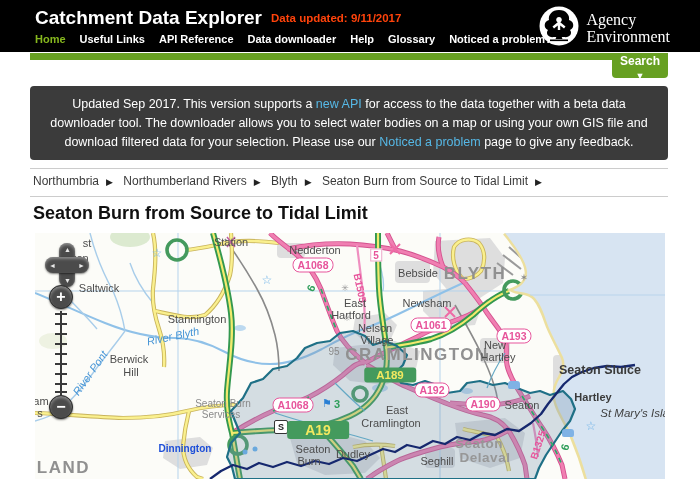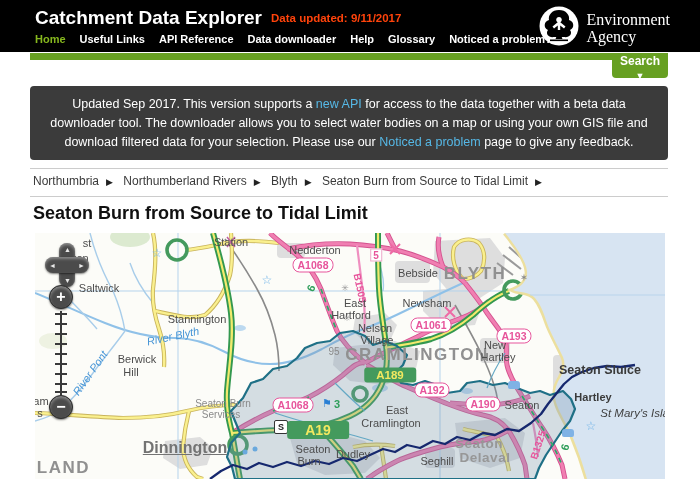--- a/index.html
+++ b/index.html
@@ -35,21 +35,21 @@
   .sep{margin:0 7px;font-size:9px;color:#222;}
   .sep::after{content:attr(data-ch);}
   .page-title{position:absolute;left:33px;top:203px;font-size:18px;font-weight:bold;color:#111;margin:0;}
 
   
   .map{position:absolute;left:35px;top:233px;width:630px;height:246px;overflow:hidden;background:#fcfcf8;cursor:grab;}
   .map svg{position:absolute;left:0;top:0;}
   .map-labels{position:absolute;left:0;top:0;width:630px;height:246px;}
   .mlab{position:absolute;transform:translate(-50%,-50%);white-space:nowrap;}
   .town{font-size:11px;color:#4c4c4c;}
-  .town-bold{font-size:16px;font-weight:bold;color:#737373;text-decoration:underline;}
+  .town-bold{font-size:10px;font-weight:bold;color:#1d4ed8;}
   .city{font-size:17px;font-weight:bold;color:#909090;letter-spacing:1.5px;}
   .city-md{font-size:13.5px;font-weight:bold;color:#979797;letter-spacing:.5px;}
   .place-bold{font-size:12.5px;font-weight:bold;color:#3a3a3a;}
   .place-bold-sm{font-size:11px;font-weight:bold;color:#3a3a3a;}
   .gray-sm{font-size:10px;color:#8a8a8a;}
   .aroad{font-size:10.5px;font-weight:bold;color:#e7549b;background:#fff;border:1.5px solid #e7549b;
          border-radius:7px;padding:0 4px;line-height:13px;}
   .aroad-g{font-size:11.5px;font-weight:bold;color:#f2e860;background:#449a5d;border-radius:3px;
          padding:0 12px;line-height:15px;}
   .aroad-g.lg{font-size:14px;padding:0 18px;line-height:18px;}
@@ -101,22 +101,22 @@
     <span>
       <svg width="40" height="40" viewBox="0 0 40 40">
         <circle cx="20" cy="20" r="19.5" fill="#fff"></circle>
         <path d="M20 4 C13 4 9 9 10 14 C5 15 4 22 9 24 C6 28 10 32 15 31 L25 31 C30 32 34 28 31 24 C36 22 35 15 30 14 C31 9 27 4 20 4 Z" fill="#000"></path>
         <path d="M20 11 C21.6 11 22.8 12.2 22.8 13.8 C22.8 14.9 22.2 15.8 21.3 16.3 L26.5 20.5 L25 22.5 L21.2 19.5 L21.2 24 L18.8 24 L18.8 19.5 L15 22.5 L13.5 20.5 L18.7 16.3 C17.8 15.8 17.2 14.9 17.2 13.8 C17.2 12.2 18.4 11 20 11 Z" fill="#fff"></path>
         <path d="M16.5 33 L20 24.5 L23.5 33 Z" fill="#000"></path>
         <rect x="11" y="33.5" width="18" height="1.6" fill="#000"></rect>
       </svg>
     </span>
     <div class="logo-text">
+      <div>Agency</div>
       <div>Environment</div>
-      <div>Agency</div>
     </div>
   </div>
 </div>
 
 <div class="greenbar"></div>
 <button class="search-btn"><span>Search</span> <span class="arr">▼</span></button>
 
 <div class="notice">
   <span>Updated Sep 2017. This version supports a </span><a>new API</a><span> for access to the data together with a beta data downloader tool. The downloader allows you to select water bodies on a map or using your own GIS file and download filtered data for your selection. Please use our </span><a>Noticed a problem</a><span> page to give any feedback.</span>
 </div>
@@ -318,21 +318,21 @@
       <span class="mlab aroad" style="left: 396px; top: 92px;">A1061</span>
       <span class="mlab aroad" style="left: 479px; top: 103px;">A193</span>
       <span class="mlab cyc" style="left: 276px; top: 55px; transform: translate(-50%, -50%) rotate(-65deg);">6</span>
       <span class="mlab gray-sm" style="left: 299px; top: 118px;">95</span>
       <span class="mlab city" style="left: 382px; top: 122px;">CRAMLINGTON</span>
       <span class="mlab town" style="left: 460px; top: 112px;">New</span>
       <span class="mlab town" style="left: 463px; top: 124px;">Hartley</span>
       <span class="mlab place-bold" style="left: 565px; top: 137px;">Seaton Sluice</span>
       <span class="mlab place-bold-sm" style="left: 558px; top: 164px;">Hartley</span>
       <span class="mlab island" style="left: 606px; top: 180px;">St Mary's Island</span>
-      <span class="mlab town" style="left: 94px; top: 126px; margin-left: 8px;">Berwick</span>
+      <span class="mlab town" style="left: 94px; top: 126px;">Berwick</span>
       <span class="mlab town" style="left: 96px; top: 139px;">Hill</span>
       <span class="mlab water" style="left: 138px; top: 103px; transform: translate(-50%, -50%) rotate(-12deg);">River Blyth</span>
       <span class="mlab water" style="left: 55px; top: 140px; transform: translate(-50%, -50%) rotate(-55deg);">River Pont</span>
       <span class="mlab aroad-g" style="left: 355px; top: 142px;">A189</span>
       <span class="mlab aroad" style="left: 397px; top: 157px;">A192</span>
       <span class="mlab town" style="left: 362px; top: 177px;">East</span>
       <span class="mlab town" style="left: 356px; top: 190px;">Cramlington</span>
       <span class="mlab aroad" style="left: 448px; top: 171px;">A190</span>
       <span class="mlab town" style="left: 487px; top: 172px;">Seaton</span>
       <span class="mlab gray-sm" style="left: 188px; top: 170px;">Seaton Burn</span>

